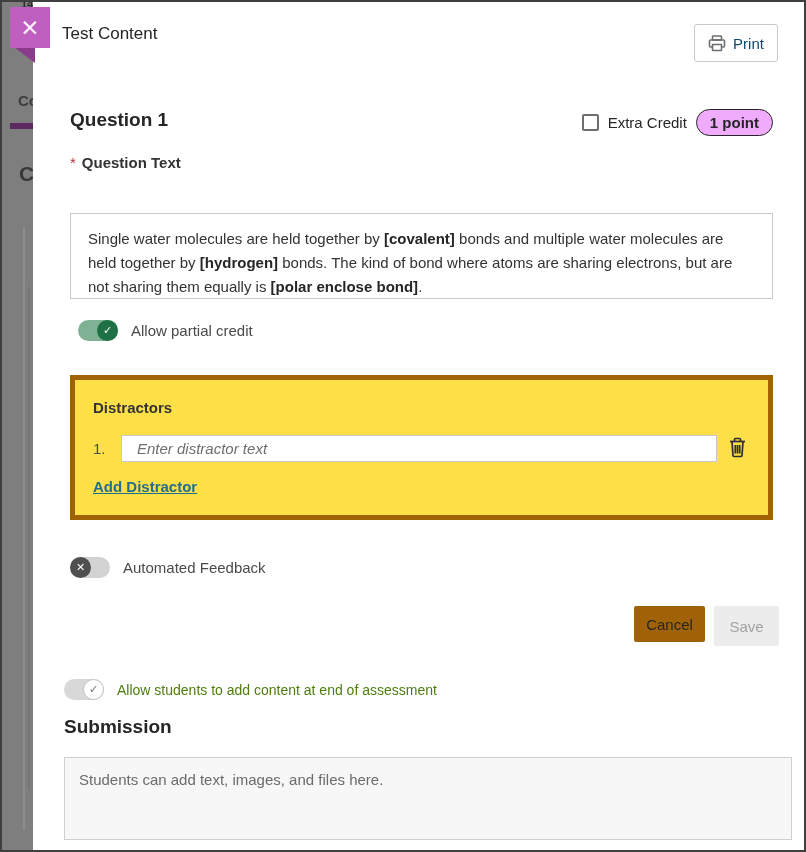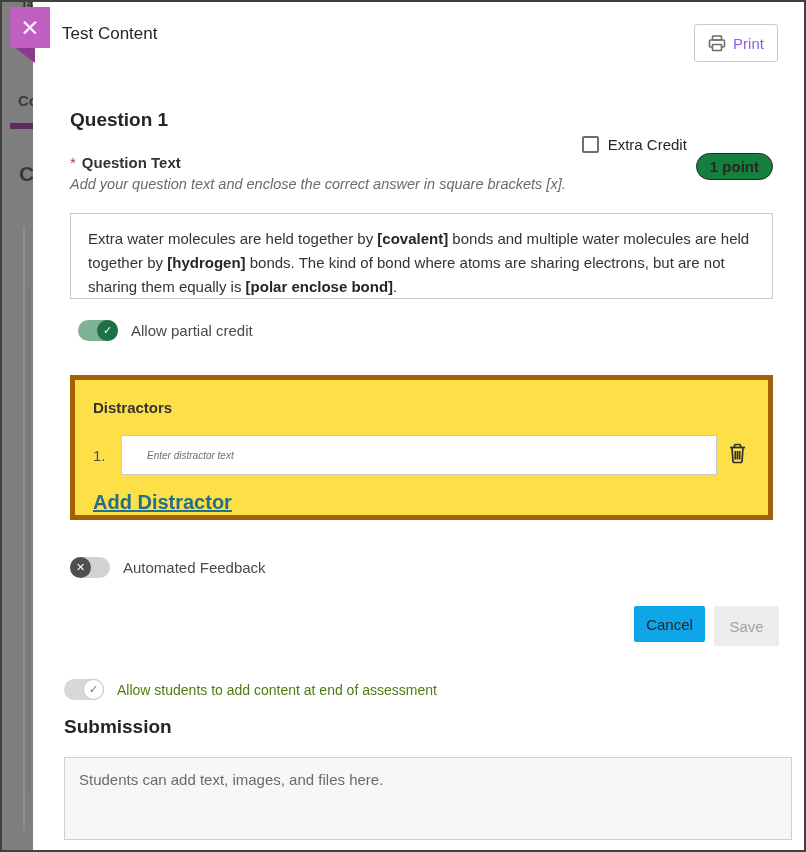--- a/index.html
+++ b/index.html
@@ -34,33 +34,33 @@
   }
 
   
   .panel { position:absolute; left:31px; top:0; right:0; bottom:0; background:#fff; z-index:2; }
 
   .panel-title { position:absolute; left:29px; top:22px; font-size:17px; font-weight:400; color:#262626; }
   .print-btn {
     position:absolute; top:22px; right:26px; width:84px; height:38px;
     background:#fff; border:1px solid #c9c9c9; border-radius:3px;
     display:flex; align-items:center; justify-content:center; gap:7px;
-    font-size:15px; color:#8b5cf6; cursor:pointer;
+    font-size:15px; color:#0c4a6e; cursor:pointer;
   }
   .print-btn svg { display:block; }
 
   .q-header { position:absolute; left:37px; top:107px; width:703px; display:flex; }
   .q-title { font-size:19px; font-weight:600; color:#262626; }
   .q-header-right { margin-left:auto; display:flex; align-items:center; gap:9px; }
   .ec-wrap { display:flex; align-items:center; gap:9px; }
   .ec-checkbox { width:17px; height:17px; border:2px solid #6e6e6e; border-radius:2px; background:#fff; cursor:pointer; }
   .ec-label { font-size:15px; color:#262626; }
   .points-pill {
     border:1px solid #262626; border-radius:15px; padding:4px 13px;
-    font-size:15px; font-weight:600; color:#262626; background:#15803d;margin-top:44px;
+    font-size:15px; font-weight:600; color:#262626; background:#f0abfc;
   }
 
   .req-row { position:absolute; left:37px; top:152px; font-size:15px; font-weight:600; color:#333; }
   .req-star { color:#b03a3a; margin-right:6px; font-weight:400; }
   .helper { position:absolute; left:37px; top:174px; font-size:14.5px; font-style:italic; color:#6b6b6b; }
 
   .q-box {
     position:absolute; left:37px; top:211px; width:703px; height:86px;
     border:1px solid #c9c9c9; background:#fff; padding:13px 17px;
     font-size:15px; line-height:24px; color:#333;
@@ -84,33 +84,33 @@
   .toggle-row .t-label { font-size:15px; color:#4a4a4a; }
 
   .distractors {
     position:absolute; left:37px; top:373px; width:703px; height:145px;
     background:#fde047; border:5px solid #a16207; padding:19px 18px;
   }
   .d-heading { font-size:15px; font-weight:600; color:#333; }
   .d-row { display:flex; align-items:center; margin-top:19px; }
   .d-num { width:20px; font-size:15px; color:#4d4d4d; flex:none; }
   .d-input {
-    width:596px; height:40px; margin-left:8px; border:1px solid #c9c9c9; background:#fff;
-    padding:0 25px; font-size:10px; font-family:inherit; color:#333;
+    width:596px; height:27px; margin-left:8px; border:1px solid #c9c9c9; background:#fff;
+    padding:0 15px; font-size:15px; font-family:inherit; color:#333;
   }
   .d-input::placeholder { font-style:italic; color:#6e6e6e; opacity:1; }
   .trash-btn { margin-left:11px; background:none; border:none; cursor:pointer; padding:0; display:flex; }
   .add-link {
-    display:inline-block; margin-top:16px; font-size:20px; font-weight:700;
+    display:inline-block; margin-top:16px; font-size:15px; font-weight:700;
     color:#236e8e; text-decoration:underline; cursor:pointer;
   }
 
   .actions { position:absolute; top:604px; right:25px; display:flex; gap:9px; }
   .btn { border:none; border-radius:2px; font-size:15px; font-family:inherit; cursor:pointer; }
-  .btn-cancel { width:71px; height:36px; background:#0ea5e9; color:#262626; }
+  .btn-cancel { width:71px; height:36px; background:#a16207; color:#262626; }
   .btn-save { width:65px; height:40px; background:#ececec; color:#a2a2a2; cursor:default; }
 
   .students-row .t-label { font-size:14px; font-weight:400; color:#4d7c0f; }
   .submission-h { position:absolute; left:31px; top:714px; font-size:19px; font-weight:600; color:#262626; }
   .sub-box {
     position:absolute; left:31px; top:755px; width:728px; height:83px;
     background:#f7f7f7; border:1px solid #cfcfcf; padding:13px 14px;
     font-size:15px; color:#6b6b6b; cursor:text;
   }
 </style>
@@ -156,23 +156,22 @@
           <span class="ec-label">Extra Credit</span>
         </div>
         <button class="points-pill">1 point</button>
       </div>
     </div>
 
     <div class="req-row">
       <span class="req-star">*</span><span>Question Text</span>
     </div>
 
-    <div class="helper">Add your question text and enclose the correct answer in square brackets [x].</div>
-
-    <div class="q-box"><span>Extra water molecules are held together by </span><b>[covalent]</b><span> bonds and multiple water molecules are held together by </span><b>[hydrogen]</b><span> bonds. The kind of bond where atoms are sharing electrons, but are not sharing them equally is </span><b>[polar enclose bond]</b><span>.</span></div>
+
+    <div class="q-box"><span>Single water molecules are held together by </span><b>[covalent]</b><span> bonds and multiple water molecules are held together by </span><b>[hydrogen]</b><span> bonds. The kind of bond where atoms are sharing electrons, but are not sharing them equally is </span><b>[polar enclose bond]</b><span>.</span></div>
 
     <div class="toggle-row" style="left:45px; top:318px;">
       <div class="toggle toggle-on">
         <span class="knob">✓</span>
       </div>
       <span class="t-label">Allow partial credit</span>
     </div>
 
     <div class="distractors">
       <div class="d-heading">Distractors</div>

